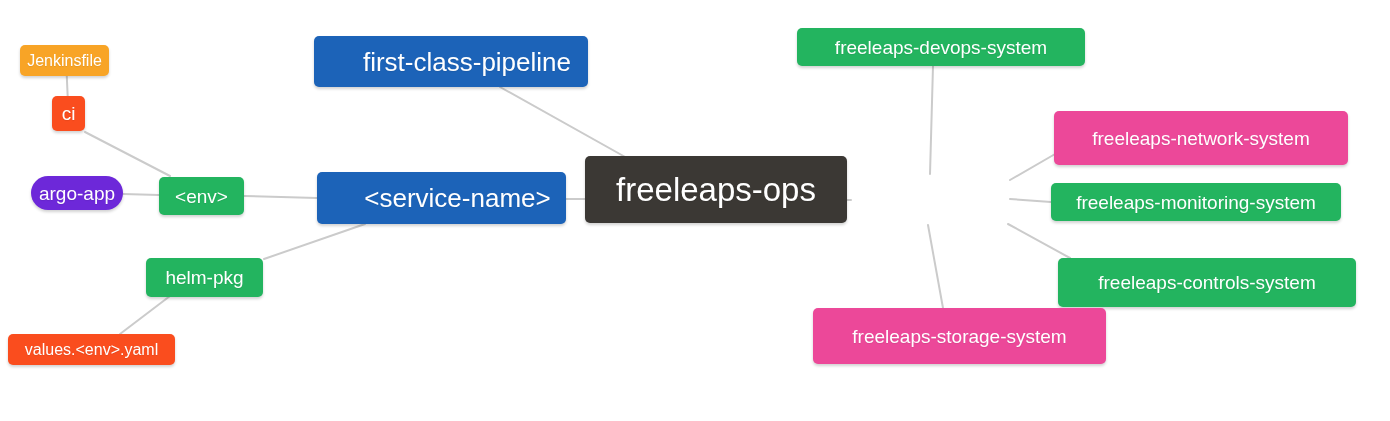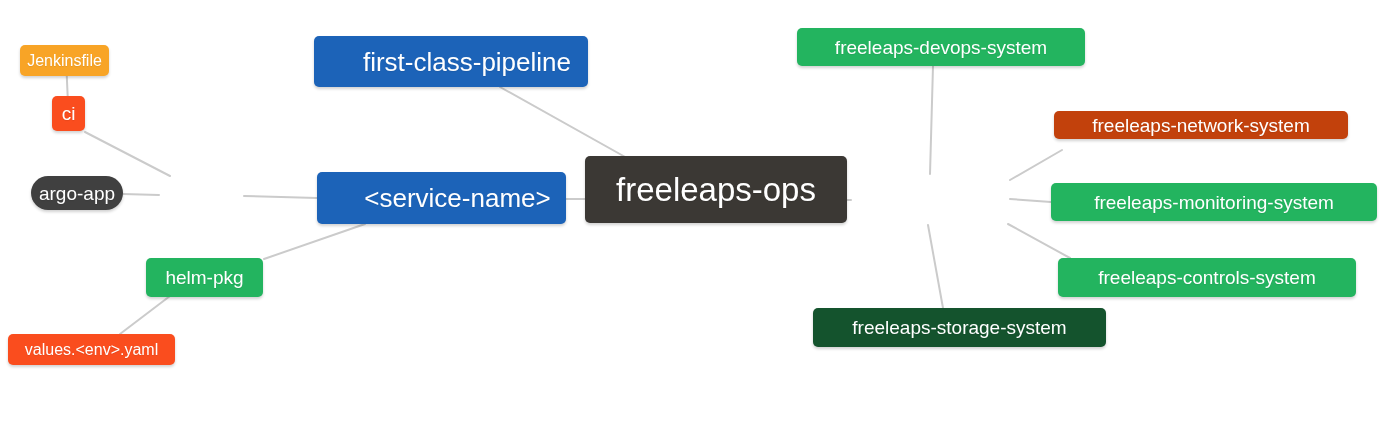--- a/index.html
+++ b/index.html
@@ -59,23 +59,24 @@
       <line x1="933" y1="66" x2="930" y2="174" stroke="#cbcbcb" stroke-width="2" stroke-linecap="round"></line>
       <line x1="1010" y1="180" x2="1062" y2="150" stroke="#cbcbcb" stroke-width="2" stroke-linecap="round"></line>
       <line x1="1010" y1="199" x2="1051" y2="202" stroke="#cbcbcb" stroke-width="2" stroke-linecap="round"></line>
       <line x1="1008" y1="224" x2="1070" y2="258" stroke="#cbcbcb" stroke-width="2" stroke-linecap="round"></line>
       <line x1="928" y1="225" x2="943" y2="308" stroke="#cbcbcb" stroke-width="2" stroke-linecap="round"></line>
     </svg>
 
 <div class="node size-xl" style="left: 585px; top: 156px; width: 262px; height: 67px; background: rgb(59, 56, 52);">freeleaps-ops</div>
     <div class="node size-lg" style="left: 314px; top: 36px; width: 274px; height: 51px; background: rgb(28, 99, 184);">first-class-pipeline</div>
     <div class="node size-lg" style="left: 317px; top: 172px; width: 249px; height: 52px; background: rgb(28, 99, 184);">&lt;service-name&gt;</div>
+    <div class="node size-md" style="left: 159px; top: 177px; width: 85px; height: 38px; background: rgb(35, 180, 95);">&lt;env&gt;</div>
     <div class="node size-md" style="left: 146px; top: 258px; width: 117px; height: 39px; background: rgb(35, 180, 95);">helm-pkg</div>
     <div class="node size-md" style="left: 52px; top: 96px; width: 33px; height: 35px; background: rgb(250, 77, 30);">ci</div>
-    <div class="node size-md" style="left: 31px; top: 176px; width: 92px; height: 34px; background: #404040; border-radius: 17px;">argo-app</div>
+    <div class="node size-md" style="left: 31px; top: 176px; width: 92px; height: 34px; background: #6d28d9; border-radius: 17px;">argo-app</div>
     <div class="node size-sm" style="left: 20px; top: 45px; width: 89px; height: 31px; background: rgb(248, 164, 38);">Jenkinsfile</div>
     <div class="node size-sm" style="left: 8px; top: 334px; width: 167px; height: 31px; background: rgb(250, 77, 30);">values.&lt;env&gt;.yaml</div>
     <div class="node size-md" style="left: 797px; top: 28px; width: 288px; height: 38px; background: rgb(35, 180, 95);">freeleaps-devops-system</div>
-    <div class="node size-md" style="left: 1054px; top: 111px; width: 294px; height: 28px; background: #c2410c;">freeleaps-network-system</div>
-    <div class="node size-md" style="left: 1051px; top: 183px; width: 326px; height: 38px; background: rgb(35, 180, 95);">freeleaps-monitoring-system</div>
-    <div class="node size-md" style="left: 1058px; top: 258px; width: 298px; height: 39px; background: rgb(35, 180, 95);">freeleaps-controls-system</div>
-    <div class="node size-md" style="left: 813px; top: 308px; width: 293px; height: 39px; background: #14532d;">freeleaps-storage-system</div>
+    <div class="node size-md" style="left: 1054px; top: 111px; width: 294px; height: 54px; background: #ec4899;">freeleaps-network-system</div>
+    <div class="node size-md" style="left: 1051px; top: 183px; width: 290px; height: 38px; background: rgb(35, 180, 95);">freeleaps-monitoring-system</div>
+    <div class="node size-md" style="left: 1058px; top: 258px; width: 298px; height: 49px; background: rgb(35, 180, 95);">freeleaps-controls-system</div>
+    <div class="node size-md" style="left: 813px; top: 308px; width: 293px; height: 56px; background: #ec4899;">freeleaps-storage-system</div>
   </div>
 
 </body></html>

